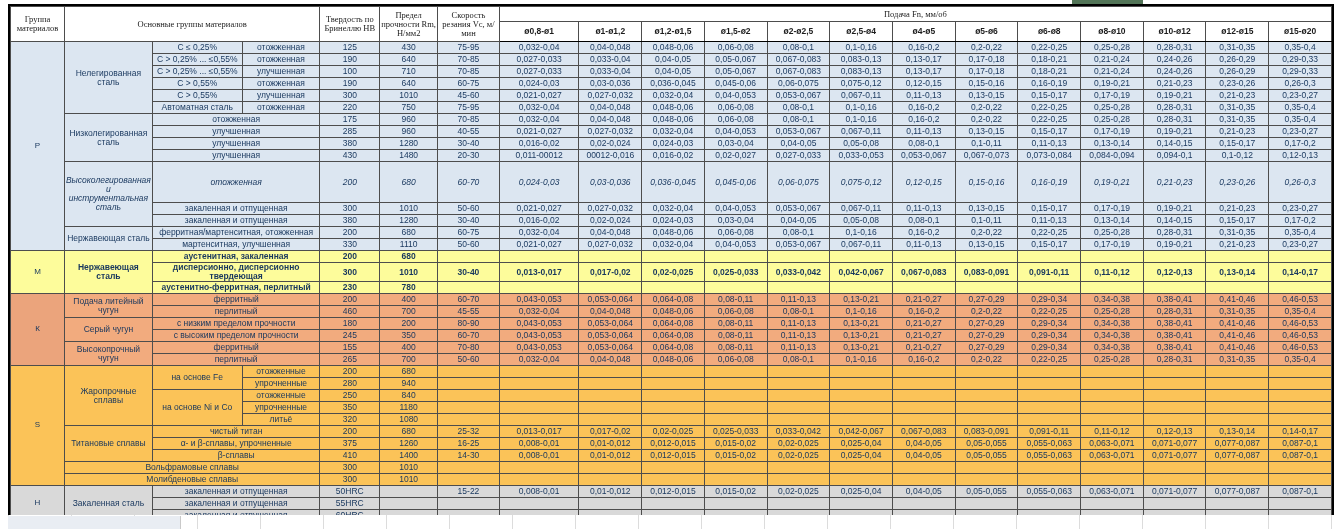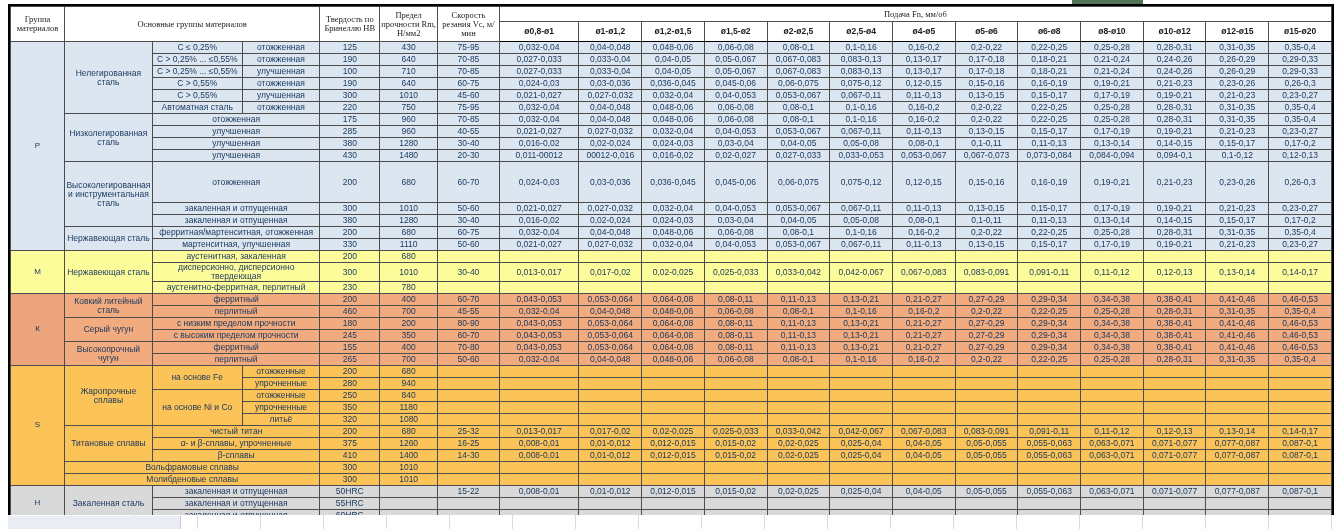--- a/index.html
+++ b/index.html
@@ -7,25 +7,25 @@
   .sheet{position:relative;width:1334px;height:529px;background:#fff;overflow:hidden;}
   .wrap{position:absolute;left:8px;top:4px;border:2px solid #000;background:#fff;}
   table{border-collapse:collapse;table-layout:fixed;}
   td,th{border:1px solid #4d4d4d;padding:0 1px;text-align:center;vertical-align:middle;
         font-size:8.5px;line-height:1.06;color:var(--text);overflow:hidden;white-space:normal;}
   th{color:#1c1c1c;font-weight:normal;background:#fff;}
   thead tr.diamrow th{font-weight:bold;border-bottom:1.5px solid #000;}
   thead tr.feedrow{height:15px;font-family:Liberation Serif, serif;}
   thead tr.diamrow{height:20px;}
   tbody tr{height:12px;}
-  tbody tr.tall{height:41px;}
+  tbody tr.tall{height:41px;font-style:italic;}
   td.g{font-size:8px;font-weight:normal;}
   td.b{border-top:1.7px solid #000;}
   .bd-p{background:var(--band-p);}
-  .bd-m{background:var(--band-m);}
+  .bd-m{background:var(--band-m);font-weight:bold;}
   .bd-k{background:var(--band-k);}
   .bd-s{background:var(--band-s);}
   .bd-h{background:var(--band-h);}
   td.g.bd-k{background:var(--band-k-letter);}
   .selcell{position:absolute;left:1072px;top:0;width:71px;height:6px;background:var(--selection-green);}
   .ghost{position:absolute;left:8px;width:1326px;background:
      repeating-linear-gradient(90deg,#dcdcdc 0 1px,#ffffff 1px 63px);}
   .ghost .stub{position:absolute;left:0;top:1px;width:172px;height:100%;background:#e9edf3;border-right:1px solid #c9c9c9;}
 </style>
 </head>
@@ -433,21 +433,21 @@
             <td class="bd-m"></td>
             <td class="bd-m"></td>
             <td class="bd-m"></td>
             <td class="bd-m"></td>
             <td class="bd-m"></td>
             <td class="bd-m"></td>
             <td class="bd-m"></td>
           </tr>
           <tr>
             <td rowspan="6" class="g bd-k b">К</td>
-            <td rowspan="2" class="m bd-k b">Ковкий литейный сталь</td>
+            <td rowspan="2" class="m bd-k b">Подача литейный чугун</td>
             <td colspan="2" class="s bd-k b">ферритный</td>
             <td class="bd-k b">200</td>
             <td class="bd-k b">400</td>
             <td class="bd-k b">60-70</td>
             <td class="bd-k b">0,043-0,053</td>
             <td class="bd-k b">0,053-0,064</td>
             <td class="bd-k b">0,064-0,08</td>
             <td class="bd-k b">0,08-0,11</td>
             <td class="bd-k b">0,11-0,13</td>
             <td class="bd-k b">0,13-0,21</td>

